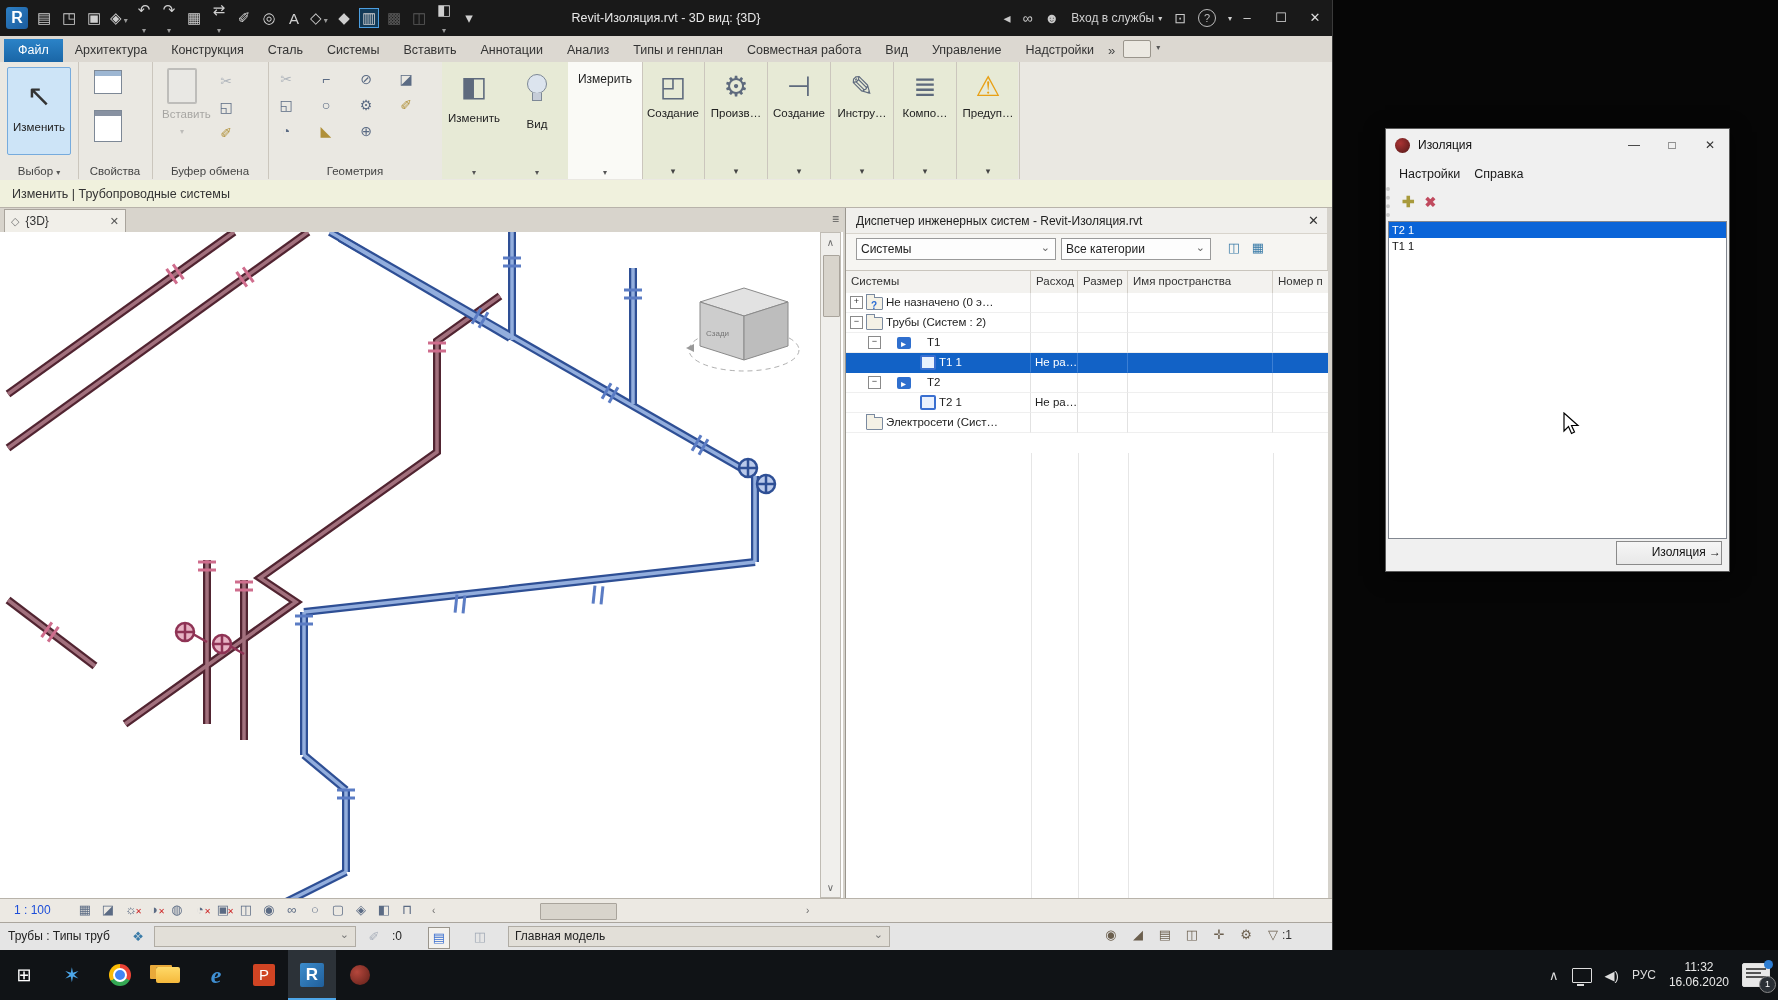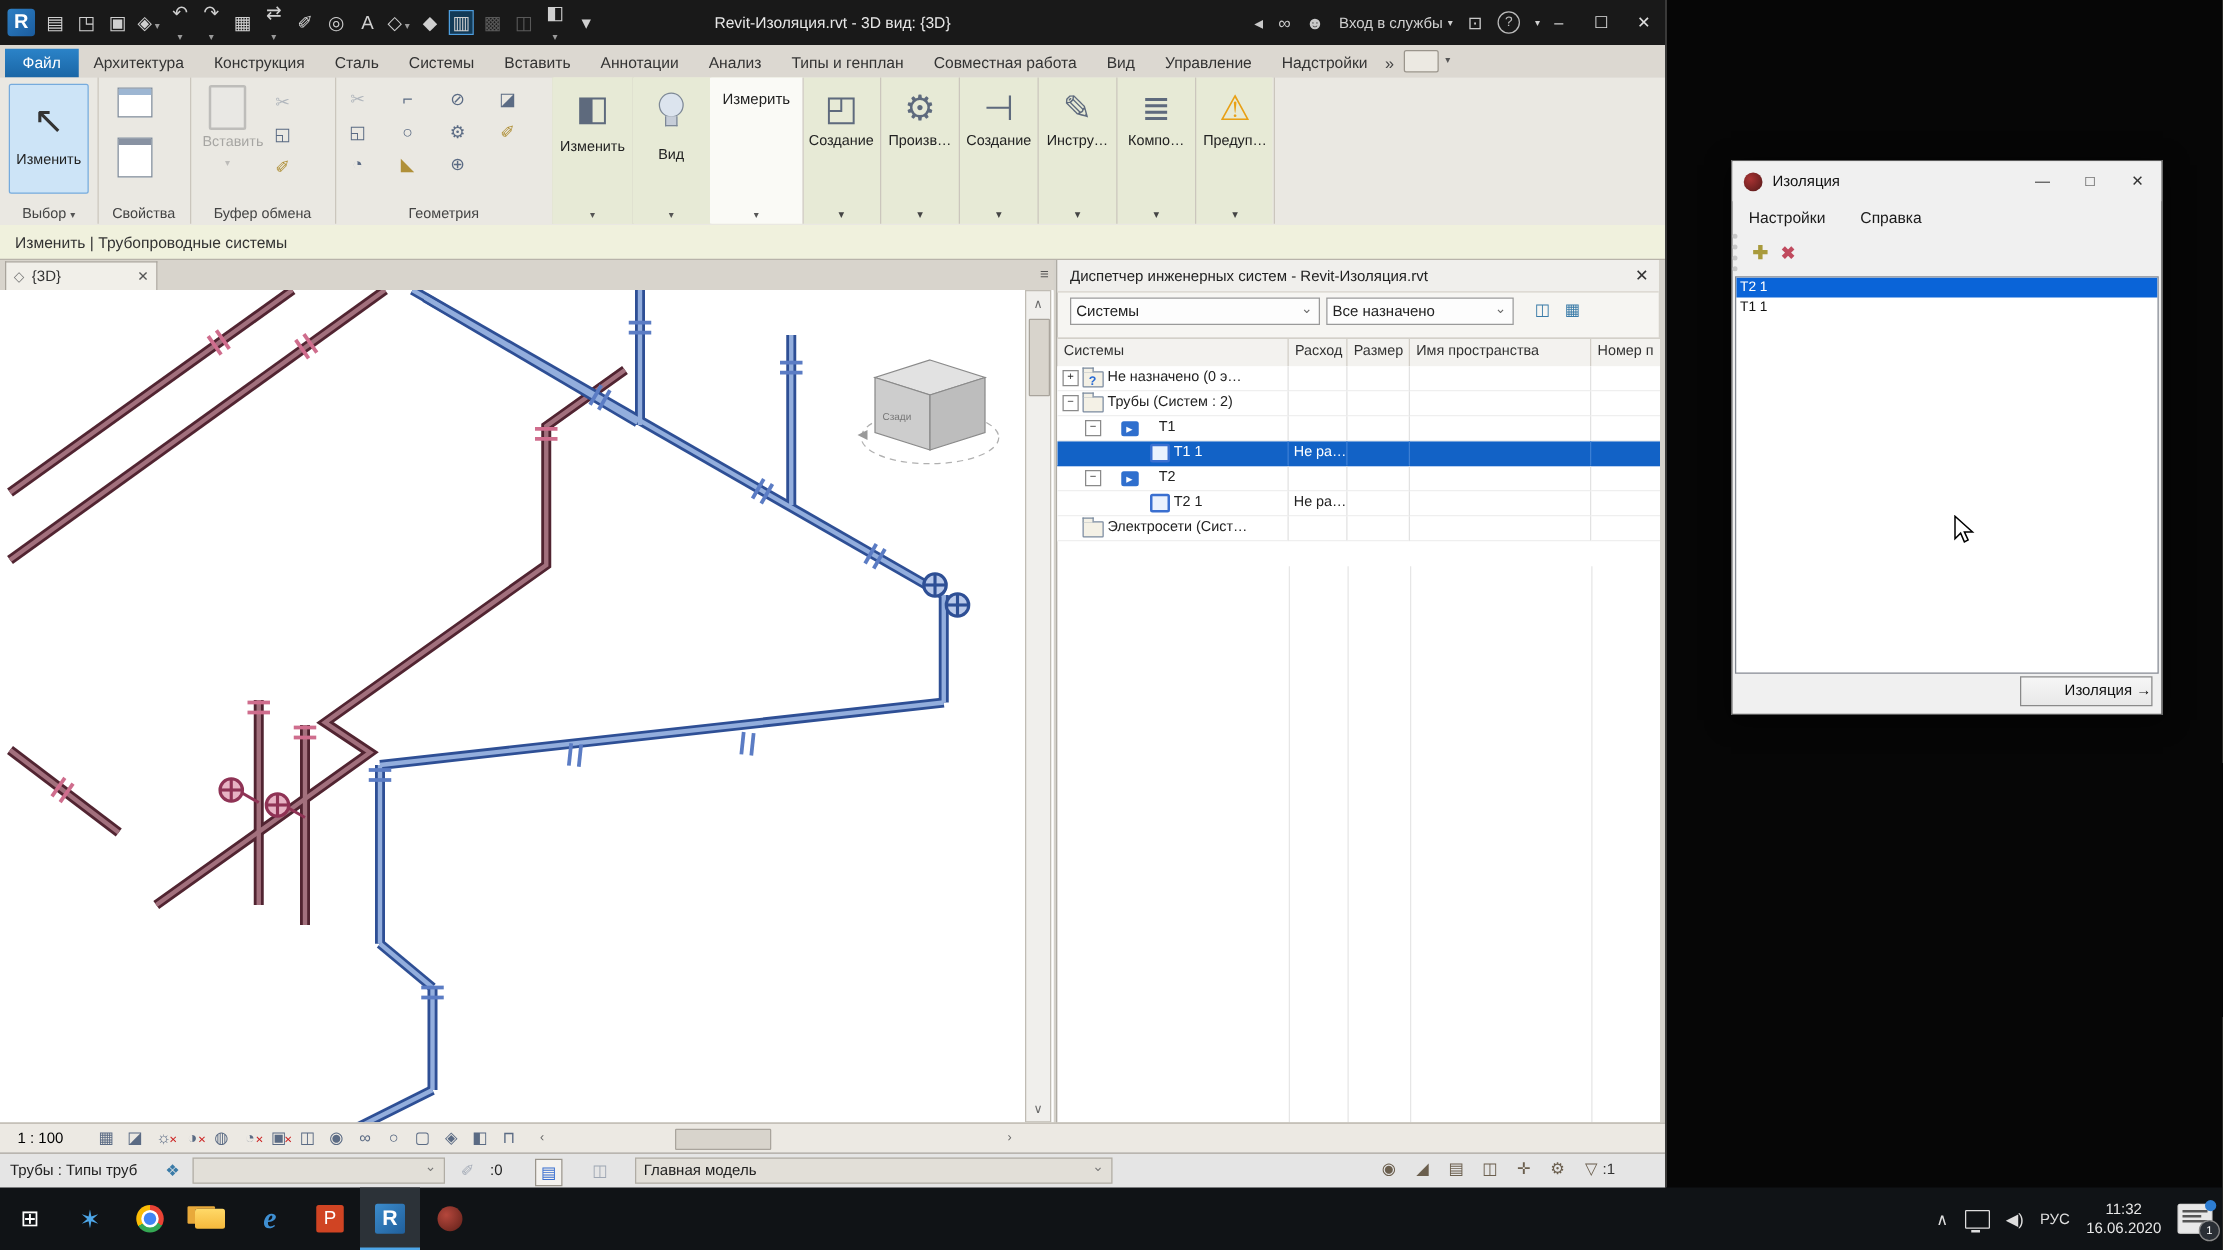--- a/index.html
+++ b/index.html
@@ -69,21 +69,21 @@
   #view-tab .vtclose{margin-left:auto;color:#555;font-size:11px;}
   #strip-menu{position:absolute;right:4px;top:4px;font-size:12px;color:#555;}
   
   #canvas{left:0;top:232px;width:843px;height:666px;background:#fff;overflow:hidden;}
   
   .sb{background:#f0efec;border:1px solid #c0bcb4;box-sizing:border-box;}
   .sb-arrow{color:#6b6b6b;font-size:10px;text-align:center;}
   .sb-thumb{background:#d8d4cc;border:1px solid #a9a49c;border-radius:1px;}
   
   #bottomrow{left:0;top:898px;width:1332px;height:24px;background:#ece9e3;border-top:1px solid #b8b3aa;}
-  #scale-btn{position:absolute;left:8px;top:3px;font-size:12px;color:#000000;padding:1px 6px;}
+  #scale-btn{position:absolute;left:8px;top:3px;font-size:12px;color:#1d4ed8;padding:1px 6px;}
   #vc-icons{position:absolute;left:76px;top:2px;display:flex;gap:5px;}
   .vcico{width:18px;height:18px;font-size:13px;line-height:18px;text-align:center;color:#5b6b84;position:relative;}
   .vcico.redx::after{content:"✕";position:absolute;right:-2px;bottom:-2px;font-size:8px;color:#cc2222;}
   
   #browser{left:845px;top:208px;width:482px;height:714px;background:#f6f5f2;border-left:1px solid #9a968e;box-sizing:border-box;}
   #browser-title{position:absolute;left:0;top:0;width:100%;height:26px;font-size:12px;color:#222;line-height:26px;padding-left:10px;box-sizing:border-box;background:#f0efec;border-bottom:1px solid #d8d4cc;}
   #browser-close{position:absolute;right:8px;top:0;line-height:26px;font-size:13px;color:#333;}
   .combo{position:absolute;height:22px;background:#fdfdfd;border:1px solid #9a9a9a;font-size:12px;color:#222;
          line-height:20px;padding:0 4px;box-sizing:border-box;}
   .combo::after{content:"⌄";position:absolute;right:5px;top:-2px;color:#666;font-size:11px;}
@@ -122,21 +122,21 @@
   #sb-right{position:absolute;right:40px;top:3px;display:flex;gap:9px;align-items:center;}
   #sb-right .vcico{color:#6b5f4e;}
   #filter-group{display:flex;align-items:center;font-size:12px;color:#333;}
   
   #iso{left:1385px;top:128px;width:345px;height:444px;background:#f0f0f0;border:1px solid #5a5a5a;box-sizing:border-box;box-shadow:0 4px 18px rgba(0,0,0,.65);}
   #iso-titlebar{position:absolute;left:0;top:0;width:100%;height:32px;background:#f0f0f0;display:flex;align-items:center;}
   #iso-appicon{width:15px;height:15px;border-radius:50%;background:radial-gradient(circle at 35% 35%,#a33,#501818);margin:0 8px 0 9px;flex:none;}
   #iso-title{font-size:12px;color:#111;}
   #iso-controls{margin-left:auto;display:flex;}
   #iso-controls span{width:38px;text-align:center;line-height:32px;font-size:12px;color:#333;}
-  #iso-menubar{position:absolute;left:0;top:32px;width:100%;height:26px;display:flex;gap:28px;padding-left:13px;box-sizing:border-box;align-items:center;font-size:12.5px;color:#1a1a1a;}
+  #iso-menubar{position:absolute;left:0;top:32px;width:100%;height:26px;display:flex;gap:14px;padding-left:13px;box-sizing:border-box;align-items:center;font-size:12.5px;color:#1a1a1a;}
   #iso-toolbar{position:absolute;left:0;top:58px;width:100%;height:30px;display:flex;align-items:center;gap:10px;padding-left:12px;box-sizing:border-box;border-left:4px dotted #c8c8c8;}
   #iso-add{color:#a89a3c;font-size:15px;font-weight:bold;}
   #iso-del{color:#c04a5e;font-size:14px;font-weight:bold;}
   #iso-list{position:absolute;left:2px;top:92px;width:339px;height:318px;background:#fff;border:1px solid #828790;box-sizing:border-box;overflow:hidden;}
   .iso-item{height:16px;line-height:16px;font-size:11px;color:#111;padding-left:3px;}
   .iso-item.selected{background:#0a64d8;color:#fff;}
   #iso-bottom{position:absolute;left:0;bottom:0;width:100%;height:32px;}
   #iso-action{position:absolute;right:7px;bottom:6px;width:104px;height:22px;background:linear-gradient(#f6f6f6,#e8e8e8);border:1px solid #8a8a8a;font-size:12px;color:#111;text-align:right;line-height:21px;}
   
   #taskbar{left:0;top:950px;width:1778px;height:50px;background:#101316;display:flex;align-items:center;}
@@ -511,21 +511,21 @@
         <div class="sb-arrow" style="position:absolute;bottom:4px;left:0;right:0">∨</div>
       </div>
     </div>
 
     <div id="browser" class="abs">
       <div id="browser-title">
         <span>Диспетчер инженерных систем - Revit-Изоляция.rvt</span>
         <span id="browser-close">✕</span>
       </div>
       <div class="combo" style="left:10px;top:30px;width:200px"><span>Системы</span></div>
-      <div class="combo" style="left:215px;top:30px;width:150px"><span>Все назначено</span></div>
+      <div class="combo" style="left:215px;top:30px;width:150px"><span>Все категории</span></div>
       <div style="position:absolute;left:378px;top:30px;display:flex;gap:4px">
 
       <span class="small-tool" style="position:static">◫</span>
           <span class="small-tool" style="position:static">▦</span>
         </div>
       <div id="grid-body-bg"></div>
       <div id="grid-header">
 
       <div class="hcell w0">Системы</div>
           <div class="hcell w1">Расход</div>

